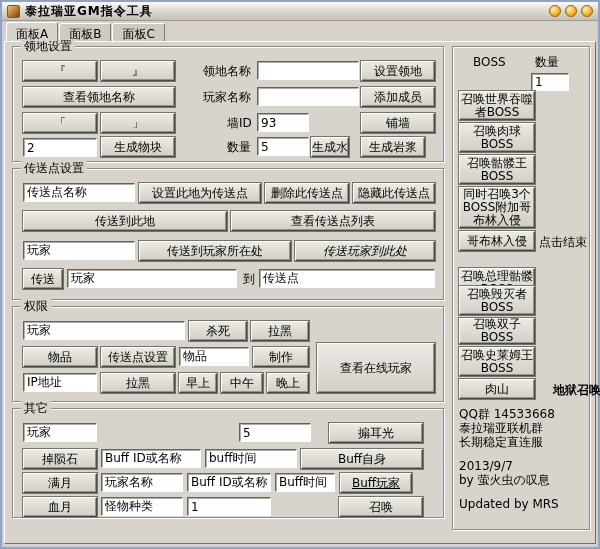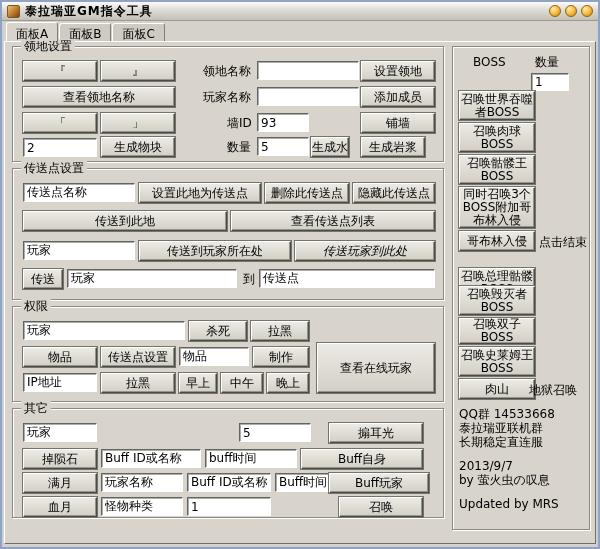--- a/index.html
+++ b/index.html
@@ -170,21 +170,21 @@
     <input class="tbox" style="left: 226px; top: 14px; width: 72px;" value="5">
     <button class="btn" style="left:316px;top:14px;width:94px;">搧耳光</button>
     <button class="btn" style="left:10px;top:40px;width:74px;">掉陨石</button>
     <input class="tbox" style="left: 88px; top: 40px; width: 100px;" value="Buff ID或名称">
     <input class="tbox" style="left: 192px; top: 40px; width: 92px;" value="buff时间">
     <button class="btn" style="left:288px;top:40px;width:122px;">Buff自身</button>
     <button class="btn" style="left:10px;top:64px;width:74px;">满月</button>
     <input class="tbox" style="left: 88px; top: 64px; width: 82px;" value="玩家名称">
     <input class="tbox" style="left: 174px; top: 64px; width: 84px;" value="Buff ID或名称">
     <input class="tbox" style="left: 262px; top: 64px; width: 60px;" value="Buff时间">
-    <button class="btn" style="left:316px;top:64px;width:100px;">Buff玩家</button>
+    <button class="btn" style="left:327px;top:64px;width:72px;text-decoration:underline;">Buff玩家</button>
     <button class="btn" style="left:10px;top:88px;width:74px;">血月</button>
     <input class="tbox" style="left: 88px; top: 88px; width: 82px;" value="怪物种类">
     <input class="tbox" style="left: 174px; top: 88px; width: 84px;" value="1">
     <button class="btn" style="left:326px;top:88px;width:84px;">召唤</button>
   </div>
 
   <div class="panel">
     <span class="lbl" style="left:20px;top:8px;">BOSS</span>
     <span class="lbl" style="left:82px;top:8px;">数量</span>
     <input class="tbox" style="left: 78px; top: 26px; width: 38px; height: 18px;" value="1">
@@ -192,21 +192,21 @@
     <button class="btn multi" style="left:6px;top:76px;width:76px;height:29px;">召唤肉球BOSS</button>
     <button class="btn multi" style="left:6px;top:108px;width:76px;height:29px;">召唤骷髅王BOSS</button>
     <button class="btn multi" style="left:6px;top:140px;width:76px;height:41px;">同时召唤3个BOSS附加哥布林入侵</button>
     <button class="btn" style="left:6px;top:184px;width:76px;">哥布林入侵</button>
     <span class="lbl" style="left:86px;top:188px;">点击结束</span>
     <button class="btn multi" style="left:6px;top:207px;width:76px;height:29px;margin-top:14px;">召唤总理骷髅BOSS</button>
     <button class="btn multi" style="left:6px;top:239px;width:76px;height:29px;">召唤毁灭者BOSS</button>
     <button class="btn multi" style="left:6px;top:271px;width:76px;height:26px;">召唤双子BOSS</button>
     <button class="btn multi" style="left:6px;top:300px;width:76px;height:29px;">召唤史莱姆王BOSS</button>
     <button class="btn" style="left:6px;top:332px;width:76px;">肉山</button>
-    <span class="lbl" style="left:76px;top:336px;">地狱召唤</span>
+    <span class="lbl" style="left:100px;top:336px;font-weight:bold;">地狱召唤</span>
     <span class="lbl" style="left:6px;top:360px;">QQ群 14533668</span>
     <span class="lbl" style="left:6px;top:374px;">泰拉瑞亚联机群</span>
     <span class="lbl" style="left:6px;top:388px;">长期稳定直连服</span>
     <span class="lbl" style="left:6px;top:412px;">2013/9/7</span>
     <span class="lbl" style="left:6px;top:426px;">by 萤火虫の叹息</span>
     <span class="lbl" style="left:6px;top:450px;">Updated by MRS</span>
   </div>
 
 </div>
 

